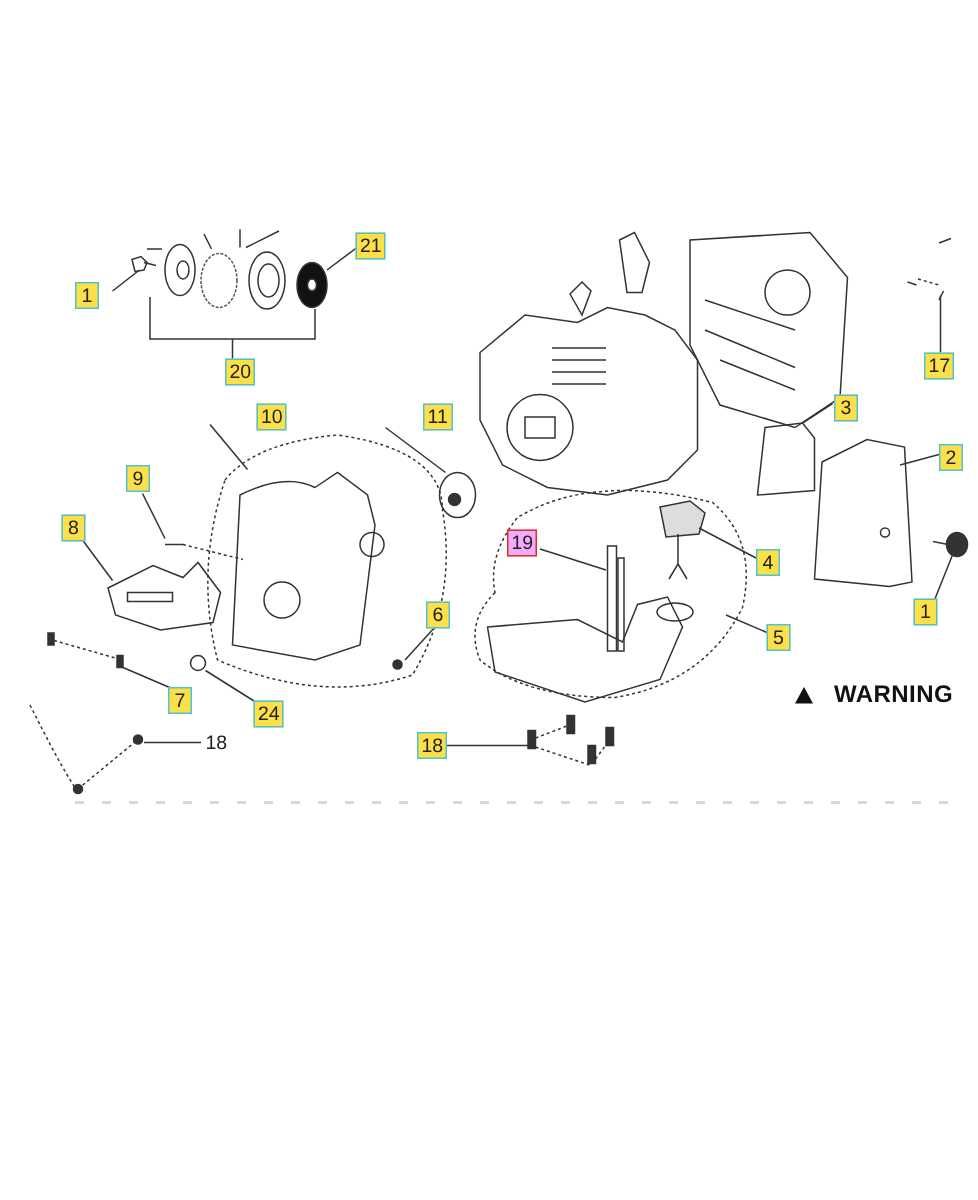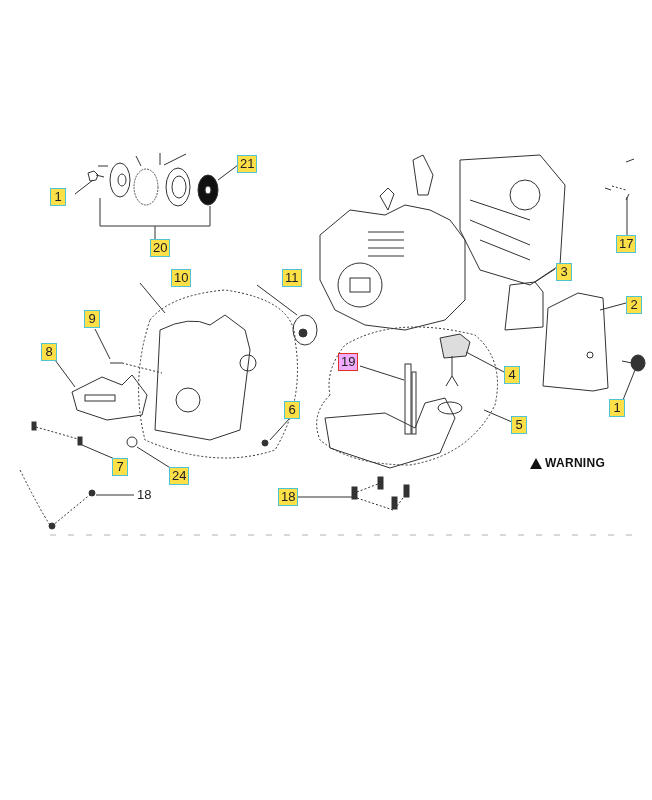--- a/index.html
+++ b/index.html
@@ -7,21 +7,21 @@
   #diagram { position:absolute; left:0; top:0; width:652px; height:800px; }
   .callout {
     position:absolute; box-sizing:border-box;
     border:1.5px solid #4fc3d4; background:#fde047;
     font-family:"Liberation Sans", sans-serif; font-size:13px; color:#222;
     line-height:15px; text-align:center; padding:0 2px; min-width:16px; height:18px;
   }
   .callout.hl { background:#f0abfc; border:1.5px solid #e03020; }
   .plain-label { position:absolute; font-size:13px; color:#222; font-family:"Liberation Sans", sans-serif; }
   .warning { position:absolute; left:520px; top:458px; width:120px; font-size:9.5px; line-height:11px; color:#333; font-family:"Liberation Sans", sans-serif; }
-  .warning .title { font-weight:bold; font-size:12px; letter-spacing:0.3px; color:#111; padding-left:10px; display:flex; align-items:center; gap:3px; }
+  .warning .title { font-weight:bold; font-size:16px; letter-spacing:0.3px; color:#111; padding-left:10px; display:flex; align-items:center; gap:14px; }
   .warning .tri { width:0; height:0; border-left:6px solid transparent; border-right:6px solid transparent; border-bottom:11px solid #111; display:inline-block; }
   .footer-line { position:absolute; left:50px; top:534px; width:590px; height:2px;
     background:repeating-linear-gradient(90deg,#d8d8d8 0 6px,transparent 6px 18px); }
 </style>
 </head>
 <body>
 
 <svg id="diagram" viewBox="0 0 652 800" xmlns="http://www.w3.org/2000/svg">
   <g fill="none" stroke="#333" stroke-width="1">
 

